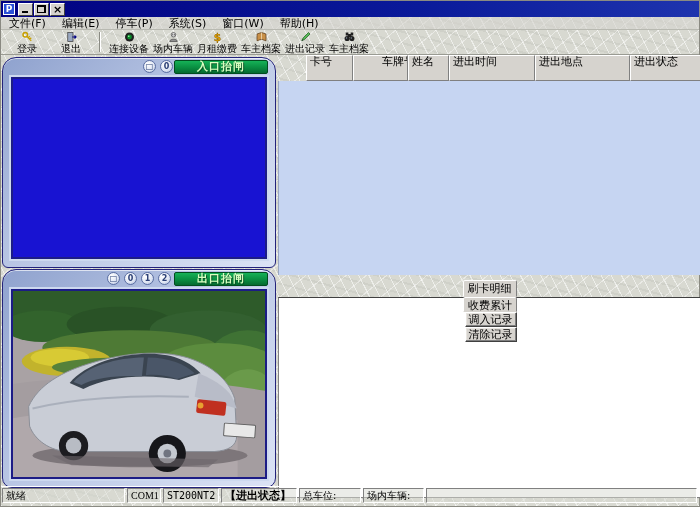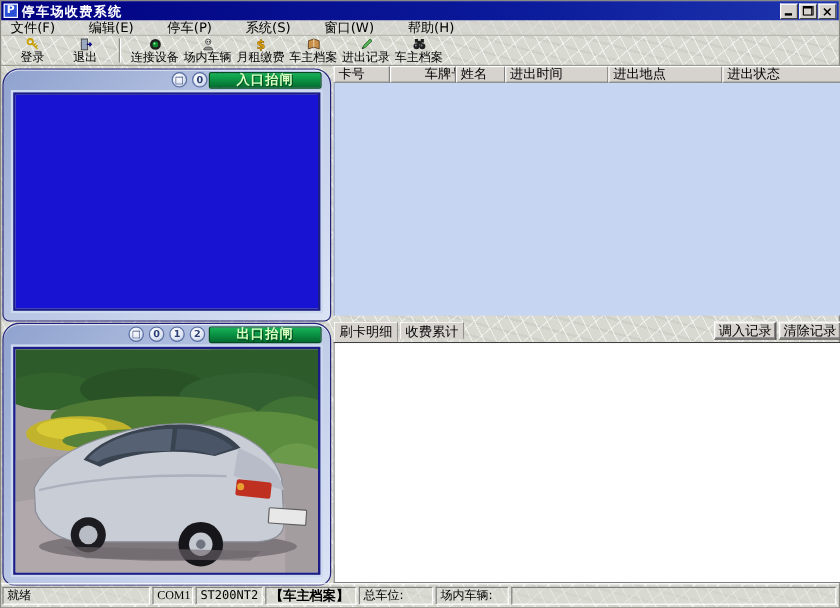--- a/index.html
+++ b/index.html
@@ -29,21 +29,21 @@
   .ico-min { position:absolute; left:3px; bottom:2px; width:6px; height:2px; background:#000; }
   .ico-restore { position:relative; width:9px; height:8px; }
   .ico-restore::before { content:""; position:absolute; right:0; top:0; width:6px; height:5px;
     border:1px solid #000; border-top-width:2px; }
   .ico-restore::after { content:""; position:absolute; left:0; bottom:0; width:6px; height:5px;
     border:1px solid #000; border-top-width:2px; background:#d6d3ce; }
   .ico-close { font-size:11px; font-weight:bold; line-height:9px; }
 
   
   .menubar { position:absolute; left:0; top:16px; width:100%; height:13px;
-    display:flex; align-items:center; padding-left:4px; gap:16px;
+    display:flex; align-items:center; padding-left:4px; gap:4px;
     border-bottom:1px solid #b8b9b1; background:rgba(214,211,206,.6); }
   .menu-item { padding:0 8px 0 4px; height:13px; line-height:13px; white-space:nowrap; cursor:default; }
 
   
   .toolbar { position:absolute; left:0; top:29px; width:100%; height:25px;
     display:flex; align-items:stretch; padding-left:4px;
     border-bottom:1px solid #9a9b93; }
   .tbtn { width:44px; display:flex; flex-direction:column; align-items:center;
     justify-content:flex-start; padding-top:1px; cursor:default; }
   .tbtn svg { width:13px; height:13px; }
@@ -70,27 +70,27 @@
     color:#d8ffc0; font-size:11px; font-weight:bold; line-height:12px;
     letter-spacing:1px; text-shadow:1px 1px 0 #045223; cursor:default; }
   .panel-body { position:absolute; left:6px; right:6px; top:17px; bottom:6px;
     background:#cdd9ef; padding:2px; }
   .video-frame { width:100%; height:100%; border:2px solid #1c1c86; }
   .video-blue { width:100%; height:100%; background:#1813d2; }
   .video-photo { width:100%; height:100%; display:block; }
 
   
   .right-region { position:absolute; left:277px; top:54px; width:423px; height:433px; }
-  .rec-header { display:flex; height:14px; }
+  .rec-header { display:flex; height:26px;margin-left:28px; }
   .hcell { background:#d6d3ce; border:1px solid; border-color:#ffffff #808080 #808080 #ffffff;
     padding:0 3px; line-height:12px; font-size:11px; white-space:nowrap; overflow:hidden; cursor:default; }
   .rec-body { height:194px; background:#c6d5f2; border-left:1px solid #9aa7c2; border-right:1px solid #e8eefb; }
   .rgap { height:5px; }
 
-  .tab-row { height:17px; display:flex; align-items:flex-start; }
+  .tab-row { height:17px; display:flex; align-items:center;flex-direction:column; }
   .tab { height:16px; padding:0 4px; line-height:15px; background:#d6d3ce;
     border:1px solid; border-color:#ffffff #808080 transparent #ffffff;
     border-radius:2px 2px 0 0; white-space:nowrap; cursor:default; }
   .tab.active { height:17px; font-weight:normal; z-index:2; }
   .tab.inactive { height:15px; margin-left:1px; }
   .tab-spacer { flex:1; }
   .mini-btn { height:15px; margin-left:2px; padding:0 3px; background:#d6d3ce;
     border:1px solid; border-color:#ffffff #404040 #404040 #ffffff;
     box-shadow:inset -1px -1px 0 #808080, inset 1px 1px 0 #e8e5e0;
     font-size:11px; line-height:13px; white-space:nowrap; cursor:default; }
@@ -98,41 +98,40 @@
   .detail-wrap { height:201px; border:1px solid #808080; border-top:1px solid #404040; background:#fff; }
   .detail-header { display:flex; height:14px; }
   .detail-body { height:185px; background:#ffffff; }
   .dcol1 { width:61px; }
   .dcol2 { flex:1; }
   .c1 { width:47px; } .c2 { width:55px;padding-left:28px; } .c3 { width:41px; }
   .c4 { width:86px; } .c5 { width:95px; } .c6 { flex:1; }
 
   
   .statusbar { position:absolute; left:0; bottom:0; width:100%; height:20px;
-    display:flex; align-items:center; gap:2px; padding:2px 2px 3px 1px;
+    display:flex; align-items:flex-end; gap:2px; padding:2px 2px 3px 1px;
     border-top:1px solid #fff; }
   .scell { height:15px; line-height:13px; padding:0 3px;
     border:1px solid; border-color:#808080 #ffffff #ffffff #808080;
     background:rgba(216,217,209,.5); white-space:nowrap; overflow:hidden; font-size:10px; }
   .s-ready { width:123px; }
   .s-com { width:34px; font-family:Liberation Serif, serif; }
   .s-dev { width:56px; font-family:"DejaVu Sans Mono", monospace; }
   .s-op { width:76px; font-weight:bold; font-size:11px; }
   .s-total { width:62px; }
   .s-inside { width:61px; }
   .s-rest { flex:1; }
 </style>
 </head>
 <body>
 
 <div class="window">
 
   <div class="titlebar">
     <div class="app-icon">P</div>
-    <div class="title-text">停车场收费系统</div>
     <div class="winbtns">
       <div class="winbtn">
           <span class="ico-min"></span>
         </div>
       <div class="winbtn">
           <span class="ico-restore"></span>
         </div>
       <div class="winbtn">
           <span class="ico-close">×</span>
         </div>
@@ -302,19 +301,19 @@
     </div>
     <div class="detail-wrap">
       <div class="detail-body"></div>
     </div>
   </div>
 
   <div class="statusbar">
     <div class="scell s-ready">就绪</div>
     <div class="scell s-com">COM1</div>
     <div class="scell s-dev">ST200NT2</div>
-    <div class="scell s-op">【车主档案】</div>
+    <div class="scell s-op">【进出状态】</div>
     <div class="scell s-total">总车位:</div>
     <div class="scell s-inside">场内车辆:</div>
     <div class="scell s-rest"></div>
   </div>
 
 </div>
 
 </body></html>

